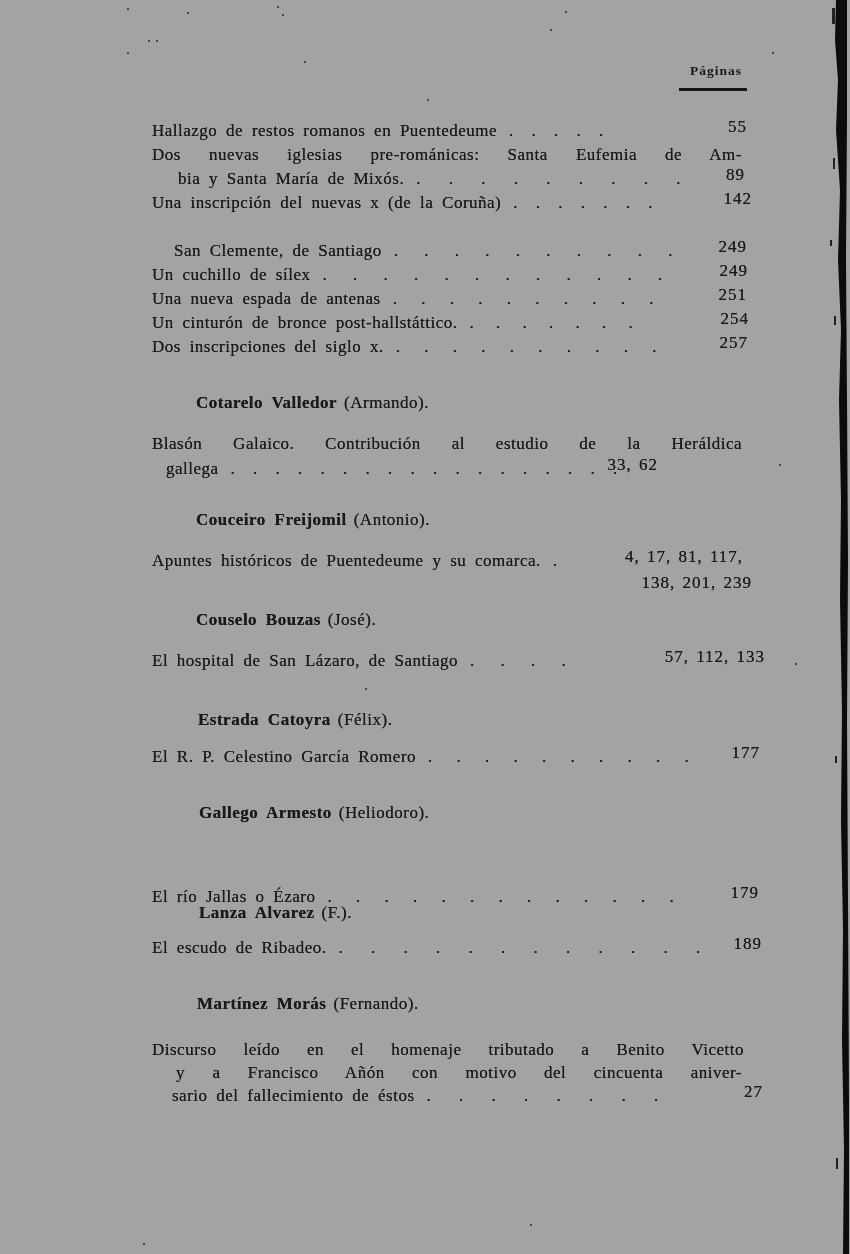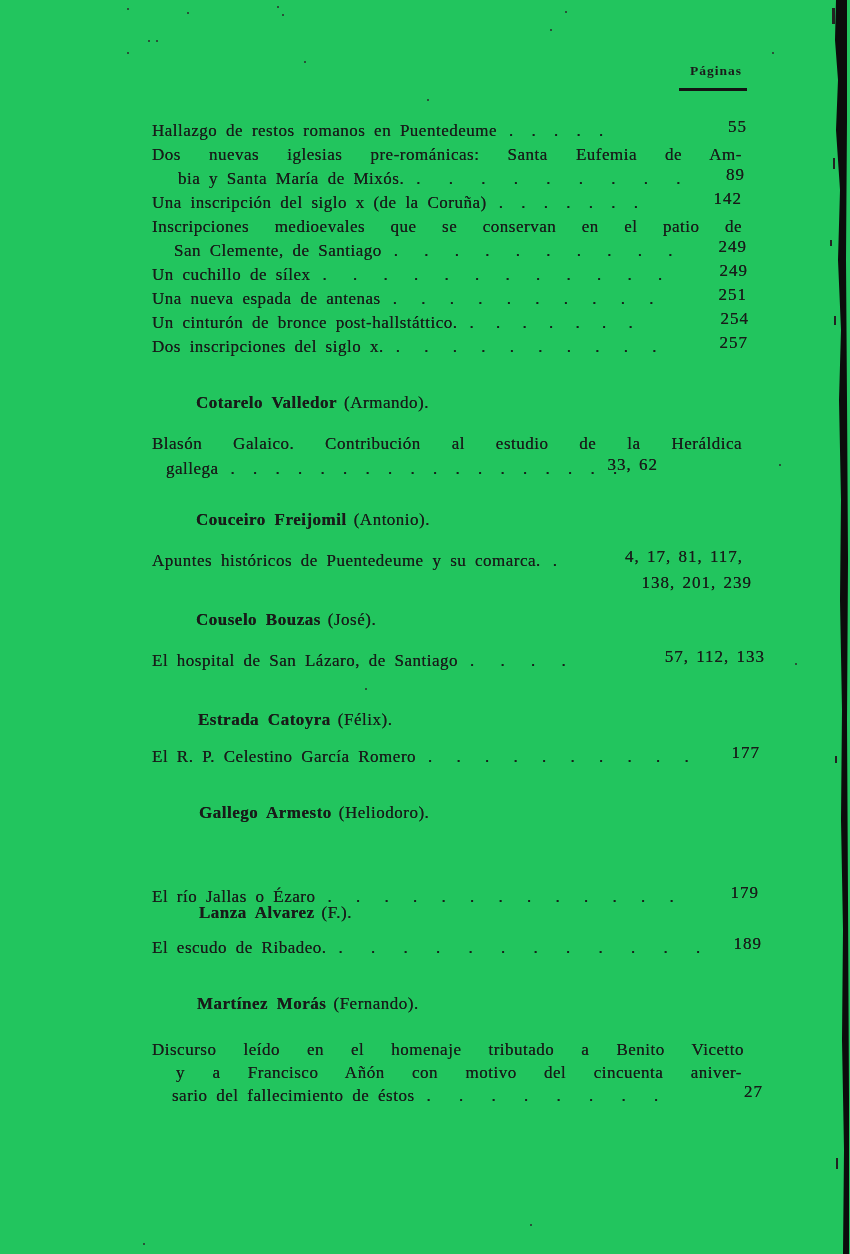--- a/index.html
+++ b/index.html
@@ -1,35 +1,35 @@
 <!DOCTYPE html>
 <html><head>
 <meta charset="utf-8">
 <style>
   html,body{margin:0;padding:0;background:#ffffff;}
-  #page{position:relative;width:850px;height:1254px;background:#22c55e;overflow:hidden;
+  #page{position:relative;width:850px;height:1254px;background:#a3a3a3;overflow:hidden;
         font-family:"Liberation Serif","DejaVu Serif",serif;color:#1a1a1a;}
   
   .l{position:absolute;right:0;font-size:17px;line-height:22px;letter-spacing:.5px;
      word-spacing:4px;white-space:nowrap;color:#1a1a1a;
      text-shadow:0 0 .5px rgba(10,10,10,.75);}
   .just{text-align:justify;text-align-last:justify;white-space:normal;right:auto;}
   .pg{position:absolute;top:-4px;letter-spacing:1px;word-spacing:2px;}
   .dots{margin-left:12px;letter-spacing:8px;}
   .h{font-weight:bold;}
   .h .qual{font-weight:normal;margin-left:7px;margin-top:20px;}
   
   #paglabel{position:absolute;top:64px;left:683px;width:66px;font-size:13.5px;font-weight:bold;
             letter-spacing:1px;text-align:center;line-height:14px;}
   #pagrule{position:absolute;top:88px;left:679px;width:68px;height:2.5px;background:#141414;}
   
   #e1{top:120px;left:152px}   #e1 .pg{right:103px}  #e1 .dots{letter-spacing:5px}
   #e2{top:144px;left:152px;width:590px}
   #e3{top:168px;left:178px}   #e3 .pg{right:105px}  #e3 .dots{letter-spacing:10px}
-  #e4{top:192px;left:152px}   #e4 .pg{right:108px}  #e4 .dots{letter-spacing:5px}
+  #e4{top:192px;left:152px}   #e4 .pg{right:98px}  #e4 .dots{letter-spacing:5px}
   #e5{top:216px;left:152px;width:590px}
   #e6{top:240px;left:174px}   #e6 .pg{right:103px}  #e6 .dots{letter-spacing:9px}
   #e7{top:264px;left:152px}   #e7 .pg{right:102px}  #e7 .dots{letter-spacing:9px}
   #e8{top:288px;left:152px}   #e8 .pg{right:103px}  #e8 .dots{letter-spacing:8px}
   #e9{top:312px;left:152px}   #e9 .pg{right:101px}  #e9 .dots{letter-spacing:7px}
   #e10{top:336px;left:152px}  #e10 .pg{right:102px} #e10 .dots{letter-spacing:8px}
   #h1{top:392px;left:196px}
   #e11{top:433px;left:152px;width:590px}
   #e12{top:458px;left:166px}  #e12 .pg{right:192px} #e12 .dots{letter-spacing:5px}
   #h2{top:509px;left:196px}
@@ -55,22 +55,21 @@
 <body>
 
 <div id="page">
 
   <div id="paglabel">Páginas</div>
   <div id="pagrule"></div>
 
   <div class="l" id="e1"><span>Hallazgo de restos romanos en Puentedeume</span><span class="dots">. . . . .</span><span class="pg">55</span></div>
   <div class="l just" id="e2"><span>Dos nuevas iglesias pre-románicas: Santa Eufemia de Am-</span></div>
   <div class="l" id="e3"><span>bia y Santa María de Mixós.</span><span class="dots">. . . . . . . . .</span><span class="pg">89</span></div>
-  <div class="l" id="e4"><span>Una inscripción del siglo x (de la Coruña)</span><span class="dots">. . . . . . .</span><span class="pg">142</span></div>
-  <div class="l just" id="e5"><span>Inscripciones medioevales que se conservan en el patio de</span></div>
+  <div class="l" id="e4"><span>Una inscripción del nuevas x (de la Coruña)</span><span class="dots">. . . . . . .</span><span class="pg">142</span></div>
   <div class="l" id="e6"><span>San Clemente, de Santiago</span><span class="dots">. . . . . . . . . .</span><span class="pg">249</span></div>
   <div class="l" id="e7"><span>Un cuchillo de sílex</span><span class="dots">. . . . . . . . . . . .</span><span class="pg">249</span></div>
   <div class="l" id="e8"><span>Una nueva espada de antenas</span><span class="dots">. . . . . . . . . .</span><span class="pg">251</span></div>
   <div class="l" id="e9"><span>Un cinturón de bronce post-hallstáttico.</span><span class="dots">. . . . . . .</span><span class="pg">254</span></div>
   <div class="l" id="e10"><span>Dos inscripciones del siglo x.</span><span class="dots">. . . . . . . . . .</span><span class="pg">257</span></div>
 
   <div class="l h" id="h1"><span>Cotarelo Valledor</span><span class="qual">(Armando).</span></div>
   <div class="l just" id="e11"><span>Blasón Galaico. Contribución al estudio de la Heráldica</span></div>
   <div class="l" id="e12"><span>gallega</span><span class="dots">. . . . . . . . . . . . . . . . . .</span><span class="pg">33, 62</span></div>
 

